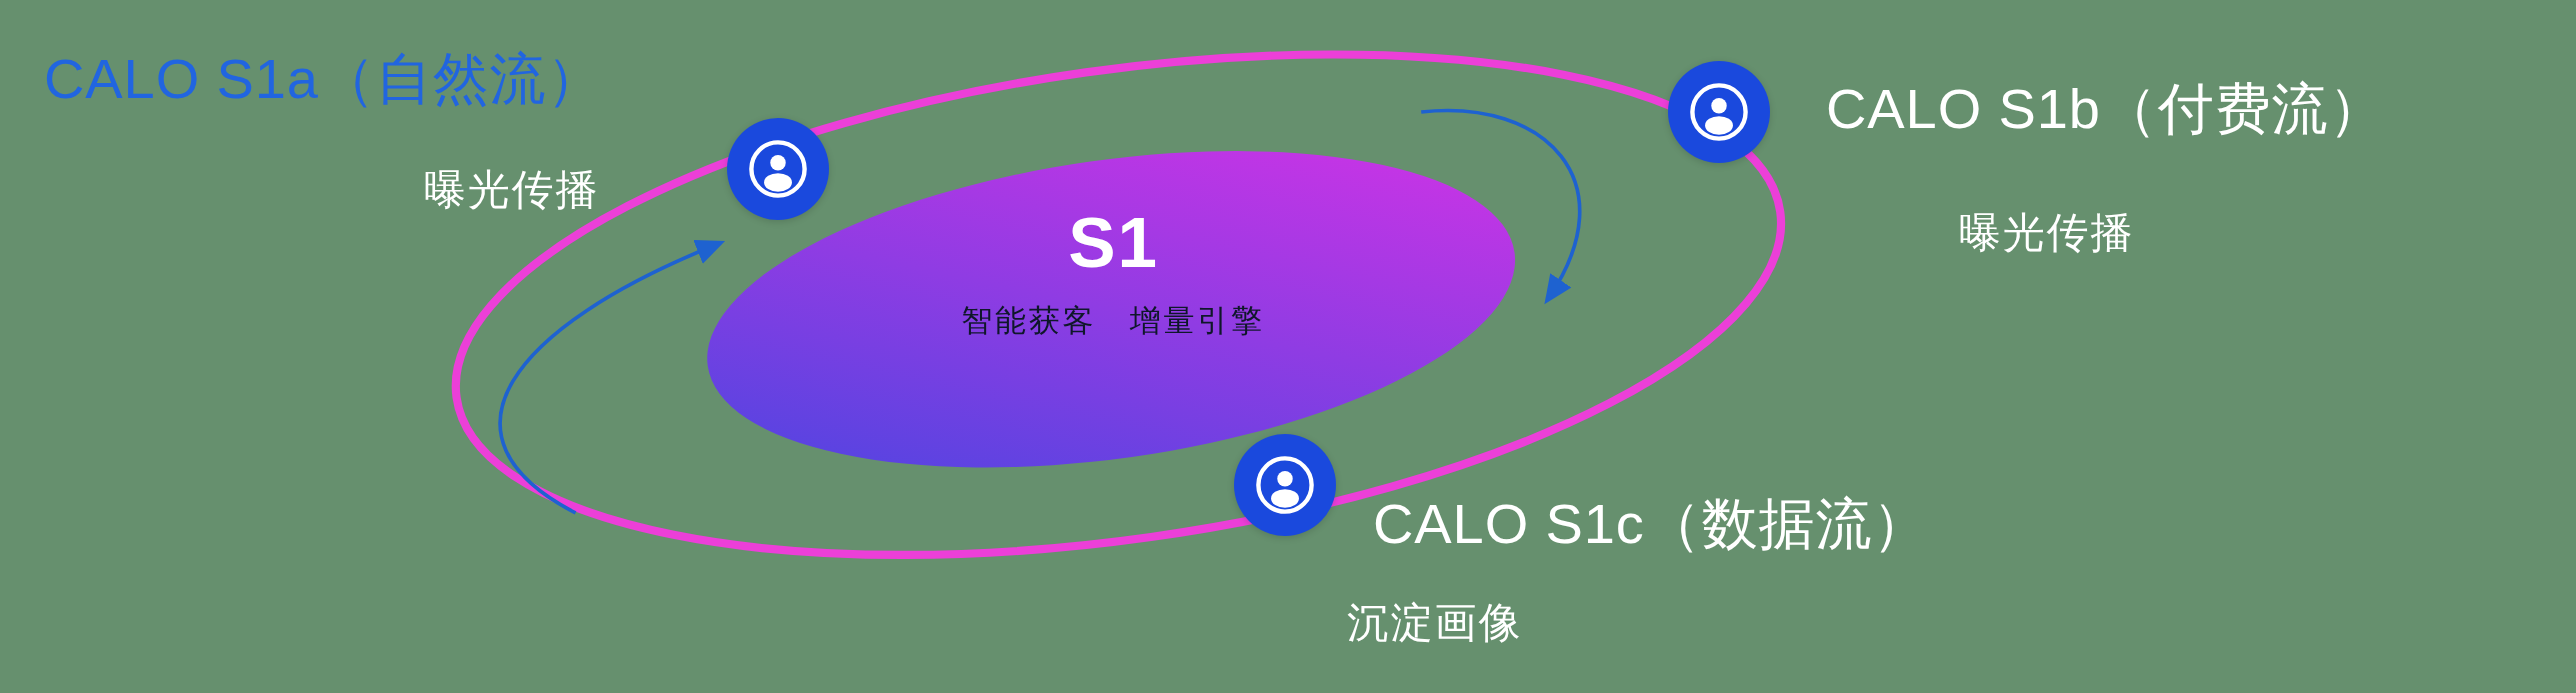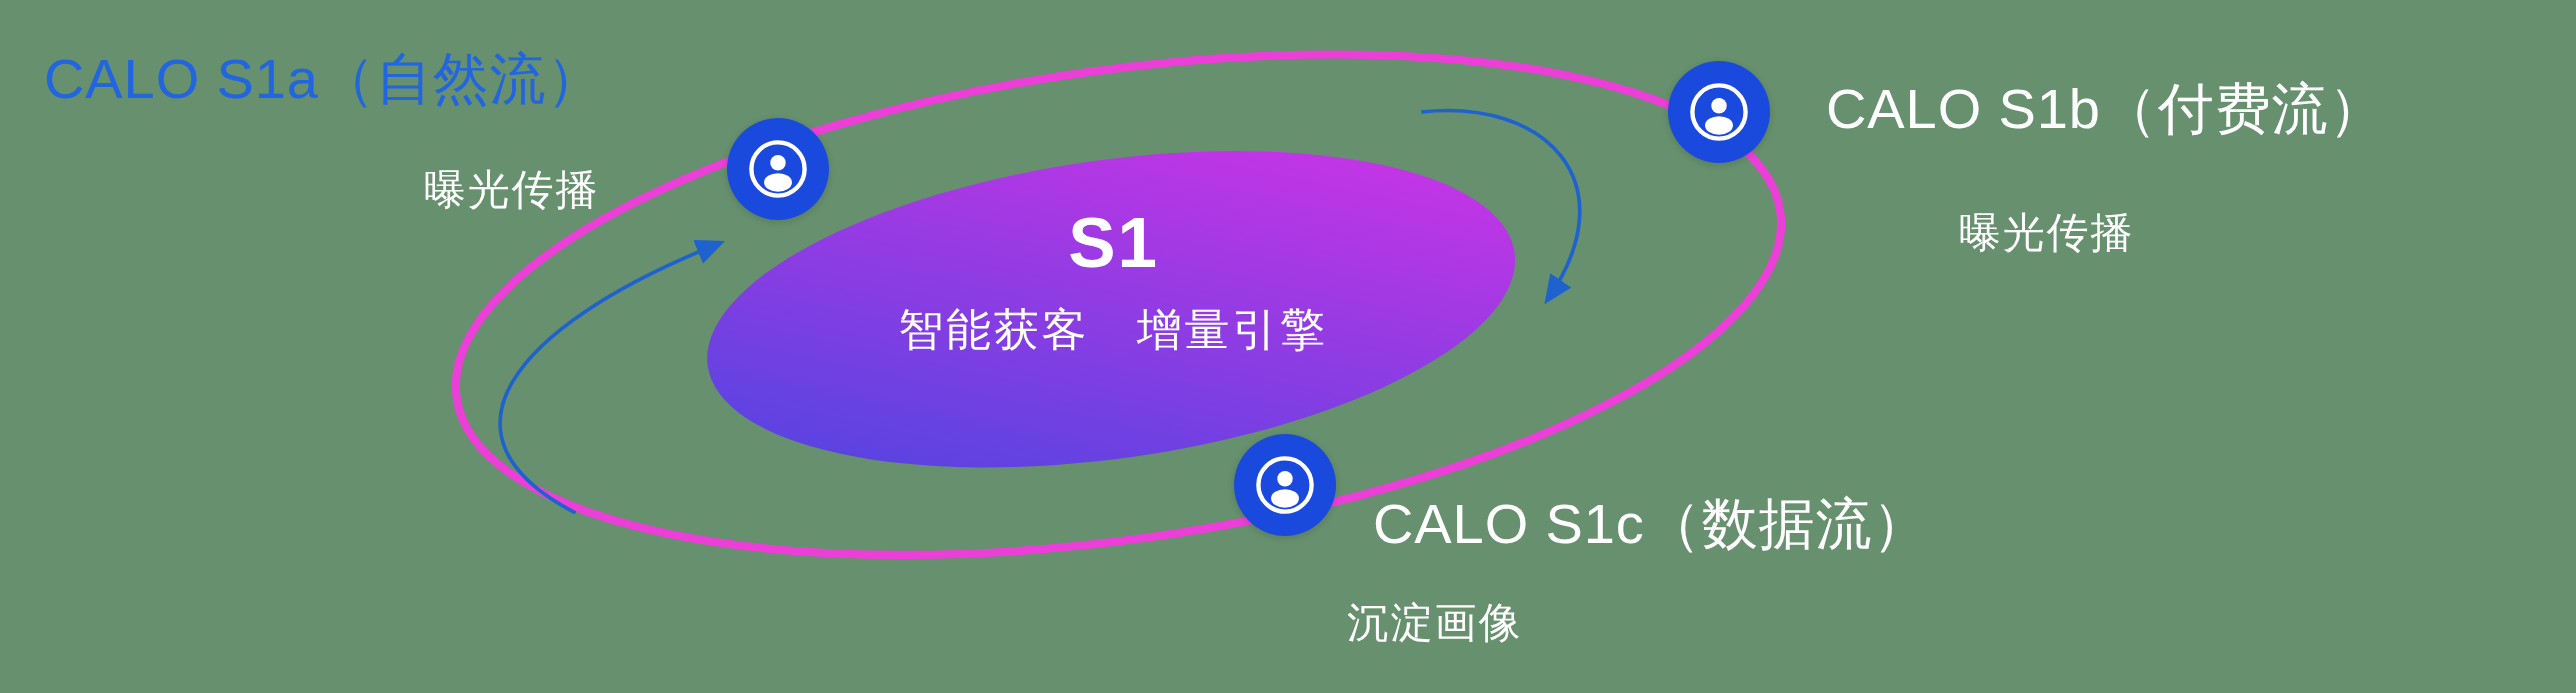--- a/index.html
+++ b/index.html
@@ -6,21 +6,21 @@
   html,body { width:100%; height:100%; }
   body { font-family:"Liberation Sans","DejaVu Sans",sans-serif; }
   .canvas { position:relative; width:2576px; height:694px; overflow:hidden; }
   .layer { position:absolute; left:0; top:0; width:2576px; height:694px; }
   .label { position:absolute; white-space:nowrap; }
   .label-blue { font-size:56px; font-weight:500; letter-spacing:0.9px; }
   .label-white { font-size:42px; color:#ffffff; font-weight:400; letter-spacing:1.8px; }
   .center-title { position:absolute; left:977px; top:202px; width:273px; text-align:center;
                   color:#ffffff; font-size:71px; font-weight:bold; letter-spacing:1.8px; }
   .center-sub { position:absolute; left:840px; top:300px; width:546px; text-align:center;
-                color:#ffffff; font-size:45px; font-weight:400; letter-spacing:2.7px; }
+                color:#0f172a; font-size:31px; font-weight:400; letter-spacing:2.7px; }
   .node { position:absolute; width:102px; height:102px; border-radius:50%;
           display:flex; align-items:center; justify-content:center;
           box-shadow:0 1.8px 7.3px rgba(0,0,0,0.15); }
   .node svg { width:62px; height:62px; display:block; }
 </style>
 </head>
 <body>
 
 <div class="canvas" style="background-color: rgb(102, 144, 110);">
 

